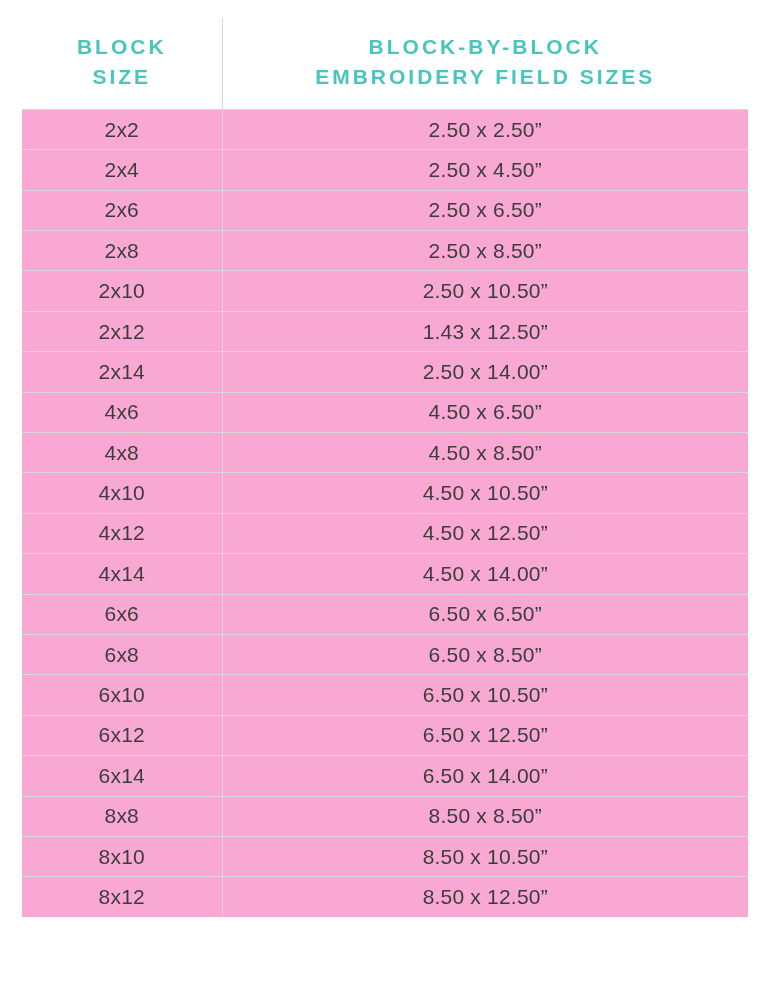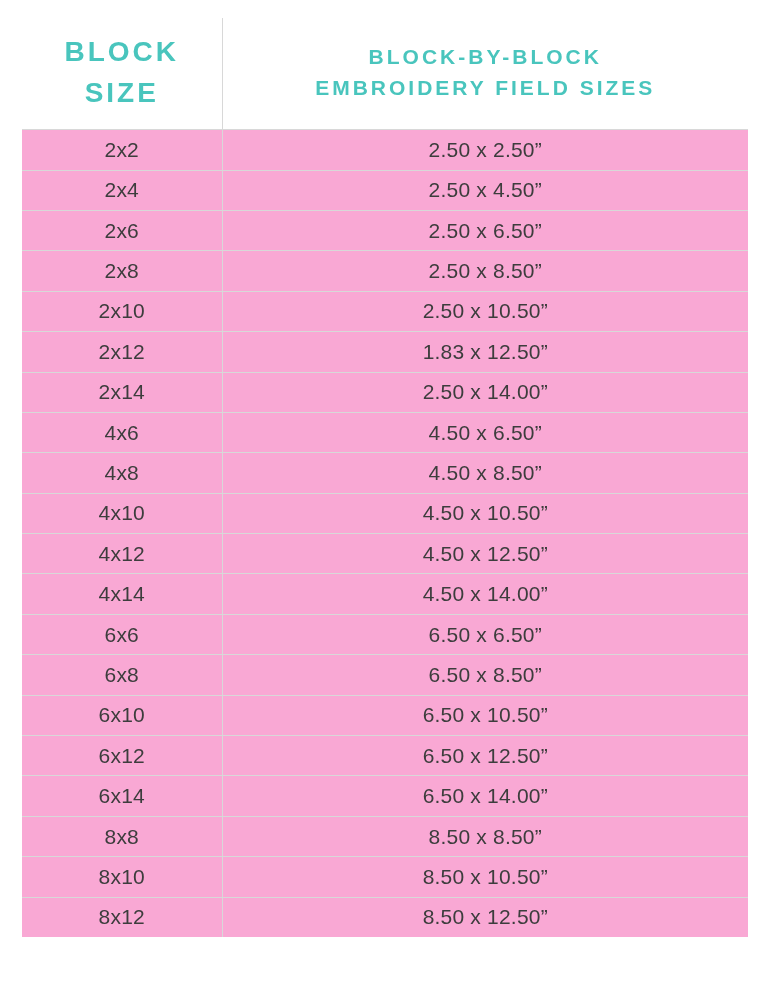--- a/index.html
+++ b/index.html
@@ -35,21 +35,21 @@
     color: #49c5bd;
     font-weight: bold;
     letter-spacing: 3px;
     text-align: center;
     vertical-align: middle;
     padding: 14px 4px 16px 4px;
     line-height: 1.45;
     background: #ffffff;
   }
   thead th.head-left {
-    font-size: 28px;
+    font-size: 21px;
     border-left: none;
   }
   thead th.head-right {
     font-size: 21px;
     border-right: none;
   }
   thead th .line { display: block; white-space: nowrap; }
 
   tbody td {
     border: 1px solid #d8d8d8;
@@ -103,21 +103,21 @@
         <tr>
           <td class="cell-left">2x8</td>
           <td class="cell-right">2.50 x 8.50”</td>
         </tr>
         <tr>
           <td class="cell-left">2x10</td>
           <td class="cell-right">2.50 x 10.50”</td>
         </tr>
         <tr>
           <td class="cell-left">2x12</td>
-          <td class="cell-right">1.83 x 12.50”</td>
+          <td class="cell-right">1.43 x 12.50”</td>
         </tr>
         <tr>
           <td class="cell-left">2x14</td>
           <td class="cell-right">2.50 x 14.00”</td>
         </tr>
         <tr>
           <td class="cell-left">4x6</td>
           <td class="cell-right">4.50 x 6.50”</td>
         </tr>
         <tr>

